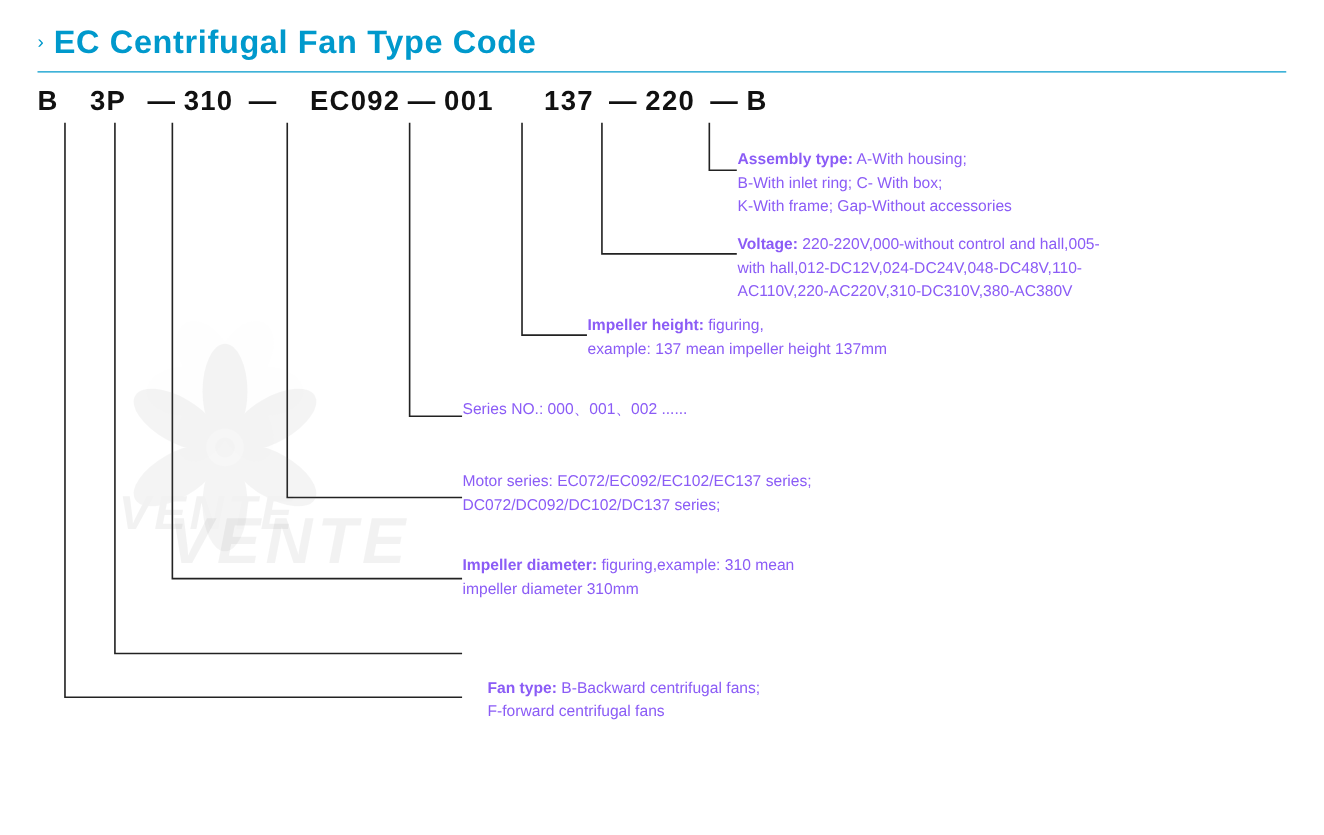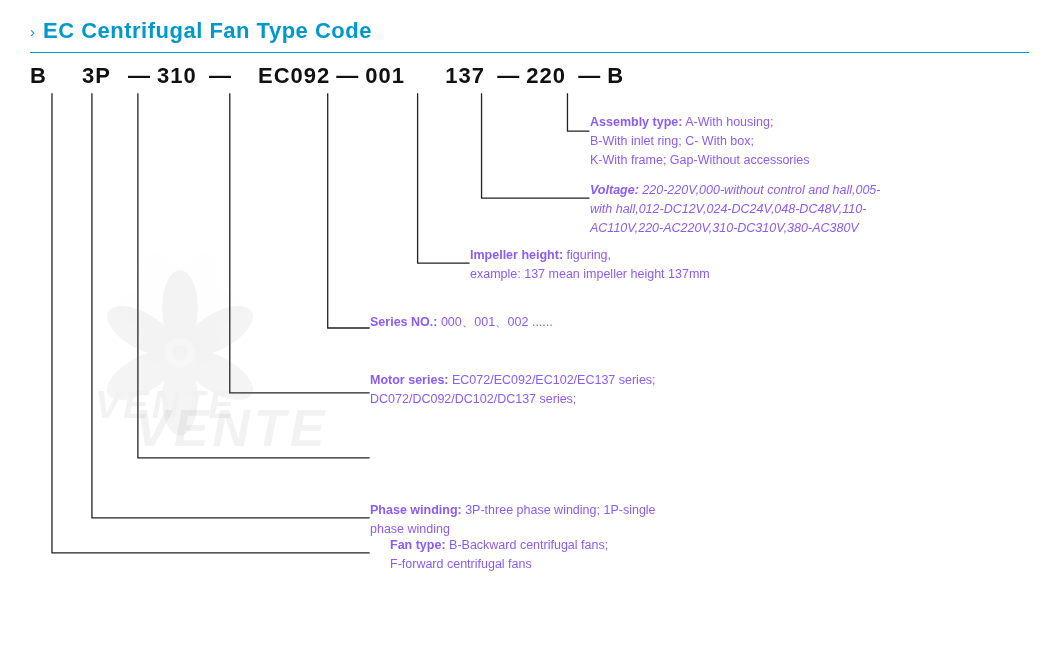--- a/index.html
+++ b/index.html
@@ -29,21 +29,21 @@
       padding-bottom: 8px;
       border-bottom: 1.5px solid #0099cc;
     }
     .title-chevron {
       color: #0099cc;
       font-size: 15px;
       margin-right: 8px;
     }
     .title-text {
       color: #0099cc;
-      font-size: 22px;
+      font-size: 26px;
       font-weight: bold;
       letter-spacing: 0.5px;
     }
 
     
     .diagram-area {
       position: relative;
       margin-top: 10px;
       width: 100%;
       height: 560px;
@@ -120,65 +120,65 @@
 
       <path d="M 388 30 L 388 200 L 440 200" stroke="#222" stroke-width="1.3" fill="none"></path>
 
       <path d="M 452 30 L 452 135 L 560 135" stroke="#222" stroke-width="1.3" fill="none"></path>
 
       <path d="M 538 30 L 538 68 L 560 68" stroke="#222" stroke-width="1.3" fill="none"></path>
     </svg>
 
     <div style="position:absolute; top:0; left:0; display:flex; align-items:center; font-size:22px; font-weight:bold; color:#111; letter-spacing:1px;">
       <span style="min-width:28px;">B</span>
-      <span style="min-width:40px; margin-left:24px;">3P</span>
+      <span style="min-width:40px; margin-left:14px;">3P</span>
       <span style="margin: 0 6px;">—</span>
       <span style="min-width:46px;">310</span>
       <span style="margin: 0 6px;">—</span>
       <span style="min-width:72px;margin-left:20px;">EC092</span>
       <span style="margin: 0 6px;">—</span>
       <span style="min-width:48px;">001</span>
       <span style="margin: 0 16px;"></span>
       <span style="min-width:46px;">137</span>
       <span style="margin: 0 6px;">—</span>
       <span style="min-width:46px;">220</span>
       <span style="margin: 0 6px;">—</span>
       <span style="min-width:22px;">B</span>
     </div>
 
     <div class="desc" style="left:560px; top:50px;">
       <span style="font-weight:bold;">Assembly type:</span>
       <span>  A-With housing;<br>B-With inlet ring;  C- With box;<br>K-With frame; Gap-Without accessories</span>
     </div>
 
-    <div class="desc" style="left:560px; top:118px; max-width:390px;font-style:italic;">
+    <div class="desc" style="left:560px; top:118px; max-width:390px;">
       <span style="font-weight:bold;">Voltage:</span>
       <span>  220-220V,000-without control and hall,005-<br>with hall,012-DC12V,024-DC24V,048-DC48V,110-<br>AC110V,220-AC220V,310-DC310V,380-AC380V</span>
     </div>
 
     <div class="desc" style="left:440px; top:183px; max-width:380px;">
       <span style="font-weight:bold;">Impeller height:</span>
       <span>  figuring,<br>example: 137 mean impeller height 137mm</span>
     </div>
 
     <div class="desc" style="left:340px; top:250px; max-width:380px;">
-      <span style="font-weight:bold;">Series NO.:</span>
+      <span style="font-weight:normal;">Series NO.:</span>
       <span>  000、001、002 ......</span>
     </div>
 
     <div class="desc" style="left:340px; top:308px; max-width:420px;">
-      <span style="font-weight:bold;">Motor series:</span>
+      <span style="font-weight:normal;">Motor series:</span>
       <span>  EC072/EC092/EC102/EC137 series;<br>DC072/DC092/DC102/DC137 series;</span>
     </div>
 
-
-    <div class="desc" style="left:340px; top:438px; max-width:400px;">
-      <span style="font-weight:bold;">Phase winding:</span>
-      <span>  3P-three phase winding;  1P-single<br>phase winding</span>
-    </div>
+    <div class="desc" style="left:340px; top:375px; max-width:400px;">
+      <span style="font-weight:bold;">Impeller diameter:</span>
+      <span>  figuring,example: 310 mean<br>impeller diameter 310mm</span>
+    </div>
+
 
     <div class="desc" style="left:340px; top:473px; max-width:400px;margin-left:20px;">
       <span style="font-weight:bold;">Fan type:</span>
       <span>  B-Backward centrifugal fans;<br>F-forward centrifugal fans</span>
     </div>
 
     <svg style="position:absolute; left:55px; top:195px; width:230px; height:190px; opacity:0.07;" viewBox="0 0 230 190">
 
       <g transform="translate(95,95)">
         <ellipse cx="0" cy="-45" rx="18" ry="38" fill="#777" transform="rotate(0)"></ellipse>

